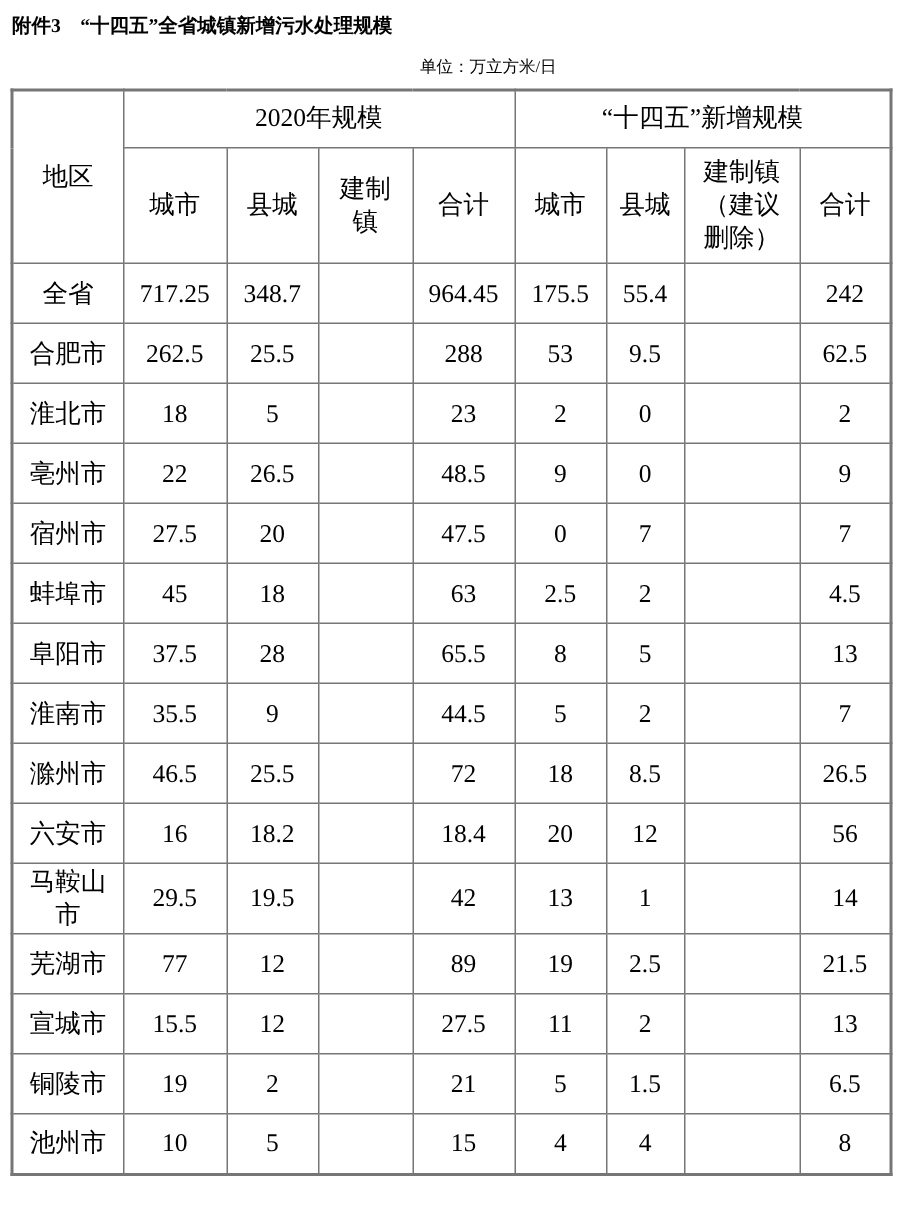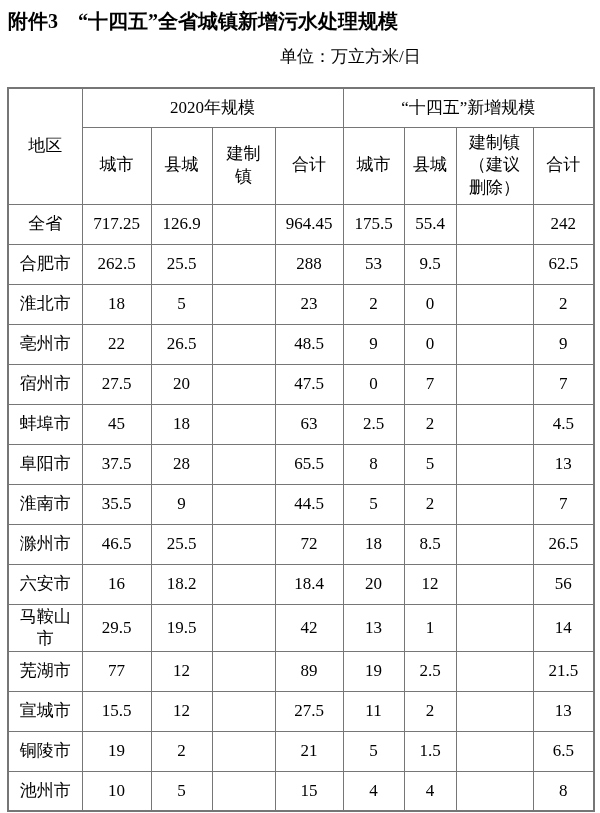--- a/index.html
+++ b/index.html
@@ -1,25 +1,25 @@
 <!DOCTYPE html>
 <html><head>
 <meta charset="utf-8">
 <style>
   html,body{margin:0;padding:0;background:#ffffff;}
   body{
     width:600px;height:813px;overflow:hidden;color:#000;
     font-family:"Liberation Serif","DejaVu Serif",serif;
   }
   .doc-title{
-    font-weight:bold;font-size:20px;line-height:1.2;
+    font-weight:bold;font-size:13px;line-height:1.2;
     margin:9px 0 0 8px;white-space:pre;
   }
   .unit-line{
-    font-size:17px;margin:12px 0 19px 280px;
+    font-size:11px;margin:12px 0 7px 280px;
   }
   table.data-table{
     border-collapse:collapse;table-layout:fixed;
     margin-left:7px;width:586px;
     border:2px solid #767676;
   }
   table.data-table td{
     border:1px solid #767676;
     text-align:center;vertical-align:middle;
     font-size:17px;line-height:1.3;
@@ -70,21 +70,21 @@
         <td>建制镇
 （建议
 删除）</td>
         <td>合计</td>
       </tr>
     </thead>
     <tbody>
         <tr>
           <td class="region">全省</td>
           <td class="num">717.25</td>
-          <td class="num">126.9</td>
+          <td class="num">348.7</td>
           <td class="num"></td>
           <td class="num">964.45</td>
           <td class="num">175.5</td>
           <td class="num">55.4</td>
           <td class="num"></td>
           <td class="num">242</td>
         </tr>
         <tr>
           <td class="region">合肥市</td>
           <td class="num">262.5</td>

